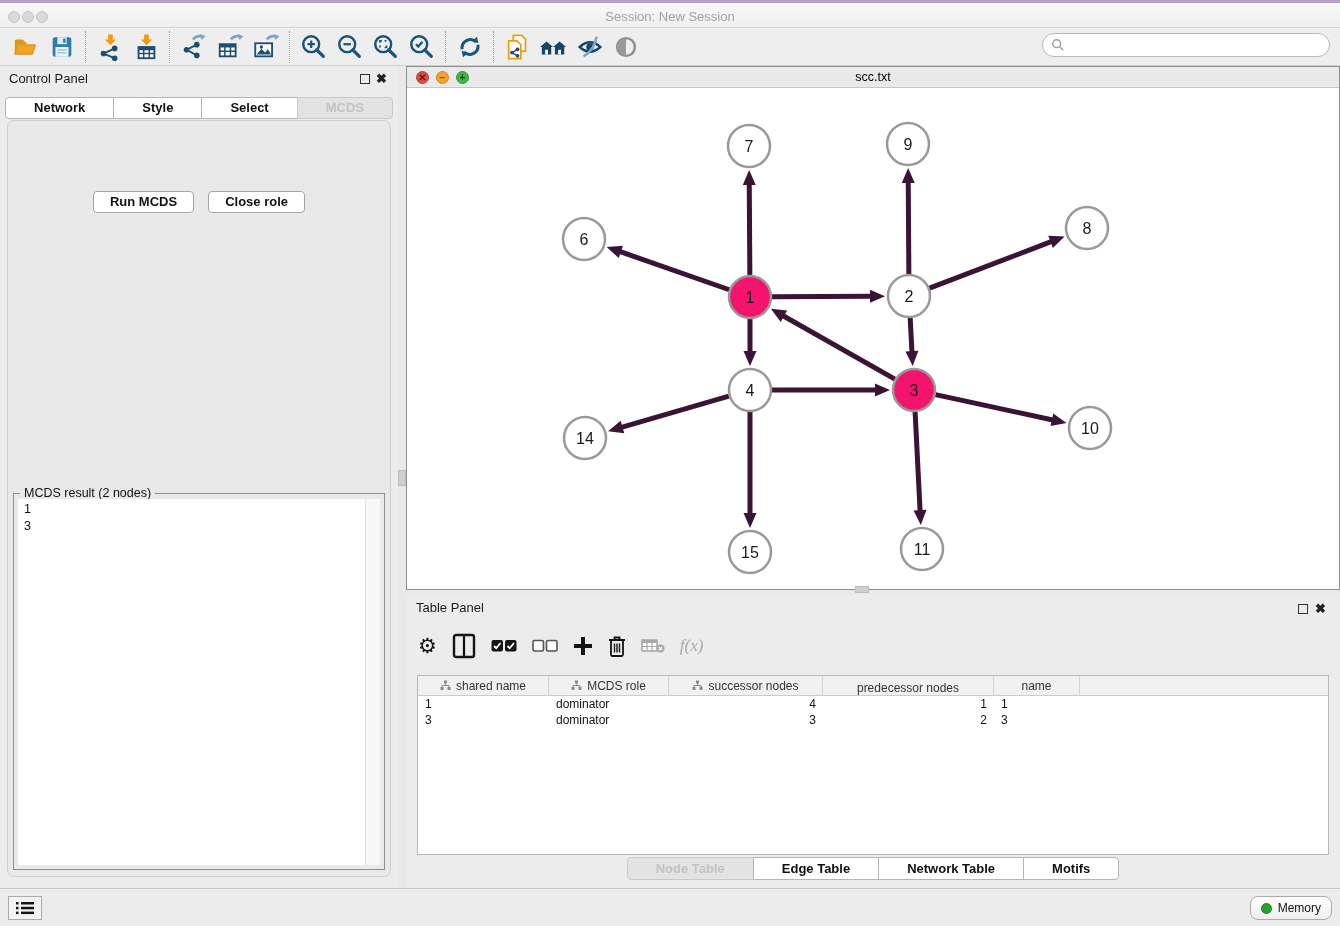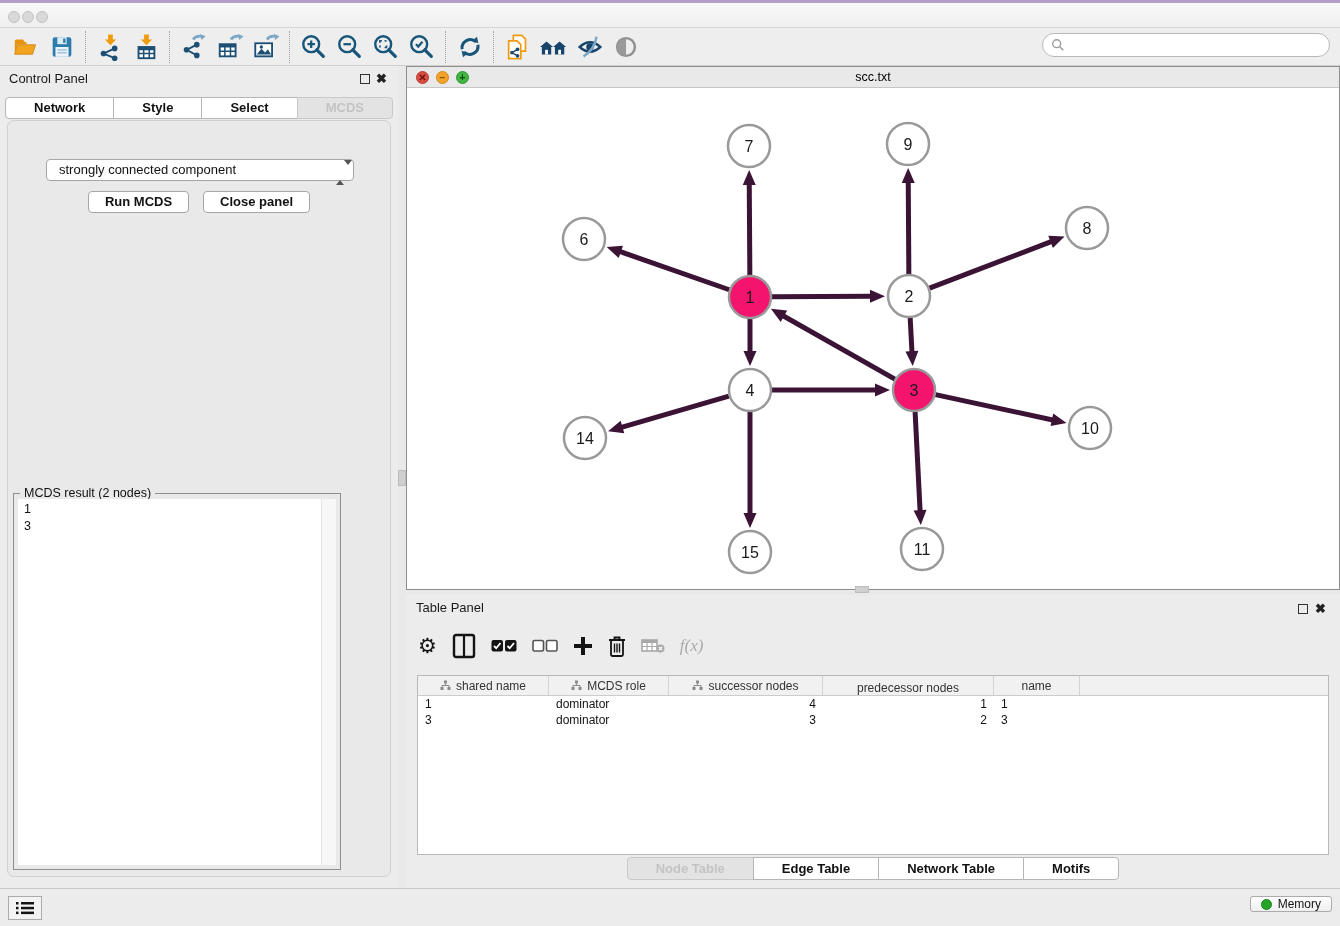--- a/index.html
+++ b/index.html
@@ -44,21 +44,21 @@
                     border:1px solid #a6a6a6;border-radius:4px;box-sizing:border-box;
                     font-size:13px;line-height:20px;padding-left:12px;}
   .chev{position:absolute;right:8px;top:3px;width:9px;}
   .chev .up{width:0;height:0;border-left:4.5px solid transparent;border-right:4.5px solid transparent;
             border-bottom:5px solid #555;margin-bottom:3px;}
   .chev .dn{width:0;height:0;border-left:4.5px solid transparent;border-right:4.5px solid transparent;
             border-top:5px solid #555;}
   .cp-buttons{position:absolute;left:0;top:70px;width:100%;display:flex;justify-content:center;gap:14px;align-items:center;}
   .push-btn{height:22px;line-height:20px;padding:0 16px;background:#fff;border:1px solid #a6a6a6;
             border-radius:4px;font-size:13px;font-weight:600;color:#111;box-sizing:border-box;}
-  .result-box{position:absolute;left:5px;top:372px;width:328px;height:377px;border:1px solid #8f8f8f;
+  .result-box{position:absolute;left:5px;top:372px;width:372px;height:377px;border:1px solid #8f8f8f;
               background:#e9e9e9;box-sizing:border-box;padding:4px;}
   .result-legend{position:absolute;left:6px;top:-8px;background:#e9e9e9;padding:0 4px;font-size:12.5px;color:#111;}
   .result-text{position:absolute;left:4px;top:5px;right:4px;bottom:4px;background:#fff;
                font-size:12.5px;line-height:17px;padding:2px 0 0 6px;box-sizing:border-box;}
   .result-scroll{position:absolute;right:0;top:0;bottom:0;width:14px;background:#f7f7f7;border-left:1px solid #e4e4e4;}
 
   
   .v-divider{left:398px;top:66px;width:8px;height:822px;background:#e9e9e9;}
   .v-grip{position:absolute;left:0;top:404px;width:8px;height:16px;background:#cfcfcf;border:1px solid #bdbdbd;box-sizing:border-box;}
   .h-grip{left:855px;top:586px;width:14px;height:7px;background:#cfcfcf;border:1px solid #bdbdbd;box-sizing:border-box;}
@@ -89,32 +89,33 @@
   .t-hcell{display:flex;align-items:center;justify-content:center;gap:5px;font-size:12px;color:#333;
            border-right:1px solid #d4d4d4;box-sizing:border-box;height:100%;}
   .t-row{display:flex;height:16px;}
   .t-cell{font-size:12px;color:#111;box-sizing:border-box;padding:1px 7px 0 7px;height:100%;}
   .tp-tabs{position:absolute;left:0;top:262px;width:100%;display:flex;justify-content:center;}
 
   
   .statusbar{left:0;top:888px;width:1340px;height:38px;background:#ececec;border-top:1px solid #c8c8c8;box-sizing:border-box;}
   .list-btn{position:absolute;left:8px;top:7px;width:34px;height:24px;background:#f3f3f3;
             border:1px solid #ababab;box-sizing:border-box;display:flex;align-items:center;justify-content:center;}
-  .memory-btn{position:absolute;right:8px;top:7px;height:16px;background:linear-gradient(#ffffff,#efefef);
-              border:1px solid #ababab;border-radius:3px;box-sizing:border-box;display:flex;
+  .memory-btn{position:absolute;right:8px;top:7px;height:24px;background:linear-gradient(#ffffff,#efefef);
+              border:1px solid #ababab;border-radius:8px;box-sizing:border-box;display:flex;
               align-items:center;gap:6px;padding:0 10px;font-size:12px;color:#111;}
   .mem-dot{width:11px;height:11px;border-radius:50%;background:#25a325;border:1px solid #1c861c;box-sizing:border-box;}
 </style>
 </head>
 <body>
 
 <div class="abs titlebar">
   <div class="tl-dot" style="left:8px"></div>
   <div class="tl-dot" style="left:22px"></div>
   <div class="tl-dot" style="left:36px"></div>
+  <div class="title">Session: New Session</div>
 </div>
 
 <div class="abs toolbar">
   <div class="tb-btn">
     <svg width="28" height="28" viewBox="0 0 30 30">
       <path d="M3 9c0-1.2.8-2 2-2h6.6l2.5 2.8h1.5v2.2H5.3L3 22z" fill="#e8930c"></path>
       <path d="M5.6 12.6h19.6l-3.2 10.2H2.9z" fill="#f3a41e" stroke="#c57b07" stroke-width="0.8"></path>
     </svg>
   </div>
   <div class="tb-btn">
@@ -259,27 +260,23 @@
     <div class="win-float" style="right:28px;top:8px"></div>
     <div class="win-close" style="right:11px;top:8px">✖</div>
   </div>
   <div class="cp-tabs">
       <div class="seg-btn">Network</div>
       <div class="seg-btn">Style</div>
       <div class="seg-btn">Select</div>
       <div class="seg-btn active">MCDS</div>
     </div>
   <div class="cp-body">
-    <div class="criterion-select">
-      <span>strongly connected component</span>
-      <span class="chev"><span class="up"></span><span class="dn"></span></span>
-    </div>
     <div class="cp-buttons">
       <div class="push-btn">Run MCDS</div>
-      <div class="push-btn">Close panel</div>
+      <div class="push-btn">Close role</div>
     </div>
     <div class="result-box">
       <div class="result-legend">MCDS result (2 nodes)</div>
       <div class="result-text">
         <div>
             <div>1</div>
             <div>3</div>
           </div>
         <div class="result-scroll"></div>
       </div>

